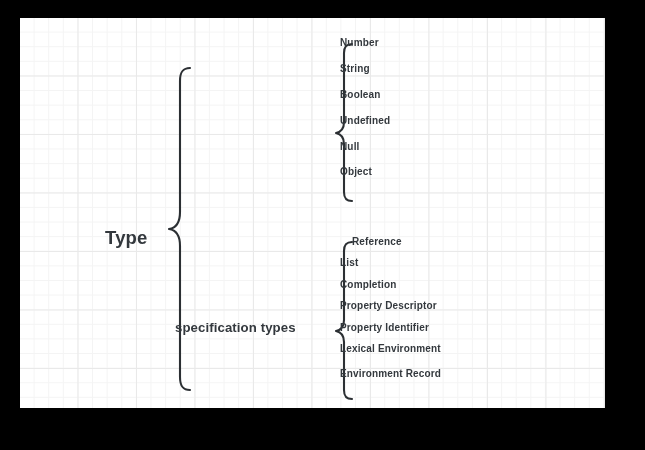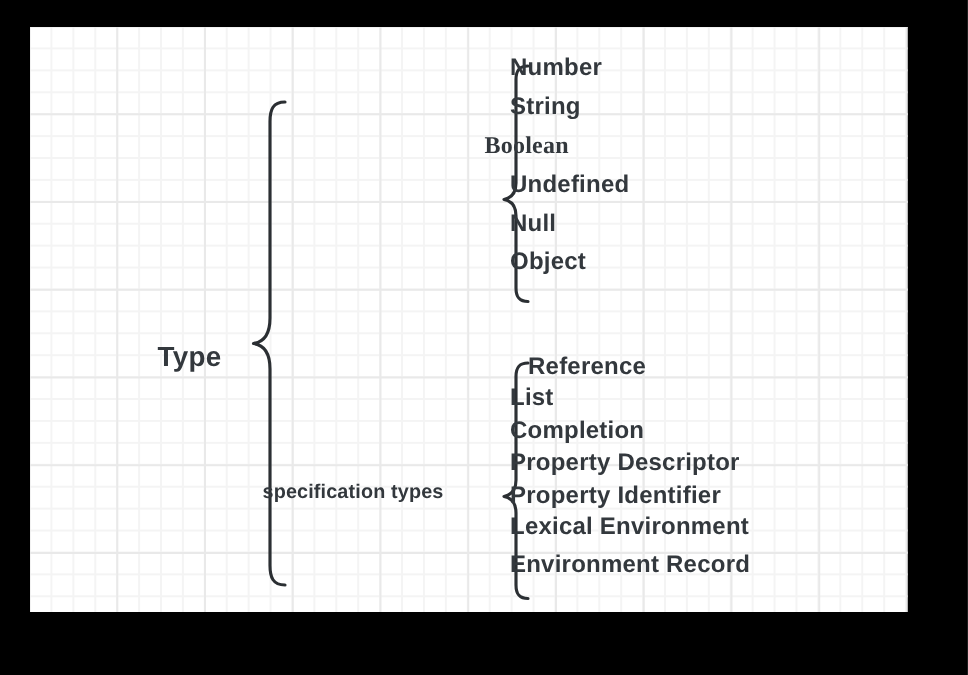--- a/index.html
+++ b/index.html
@@ -55,21 +55,21 @@
     letter-spacing: 0.2px;
   }
   .branch-label {
     font-size: 13.2px;
     letter-spacing: 0.1px;
   }
   #branch-label-0 { left: 165px; top: 108px; }
   #branch-label-1 { left: 155px; top: 303px; }
 
   .leaf-label {
-    font-size: 16px;
+    font-size: 10px;
     letter-spacing: 0.15px;
   }
 
   .brace-svg {
     position: absolute;
     overflow: visible;
   }
   .brace-svg path {
     fill: none;
     stroke: #2b2f33;
@@ -106,21 +106,21 @@
                L 24 90
                C 24 97, 21 100, 16 101
                C 21 102, 24 105, 24 112
                L 24 160
                C 24 166, 26 169, 32 169"></path>
     </svg>
 
     <div>
       <div class="node-text leaf-label" style="left:320px; top:20px;">Number</div>
       <div class="node-text leaf-label" style="left:320px; top:46px;">String</div>
-      <div class="node-text leaf-label" style="left:303px; top:72px;font-family:Liberation Serif, serif;">Boolean</div>
+      <div class="node-text leaf-label" style="left:320px; top:72px;">Boolean</div>
       <div class="node-text leaf-label" style="left:320px; top:98px;">Undefined</div>
       <div class="node-text leaf-label" style="left:320px; top:124px;text-align:right;">Null</div>
       <div class="node-text leaf-label" style="left:320px; top:149px;">Object</div>
     </div>
 
     <div class="node-text branch-label" id="branch-label-1">specification types</div>
 
     <svg class="brace-svg" id="brace-spec" width="36" height="180" viewBox="0 0 36 180">
       <path d="M32 12
                C 26 12, 24 15, 24 21

